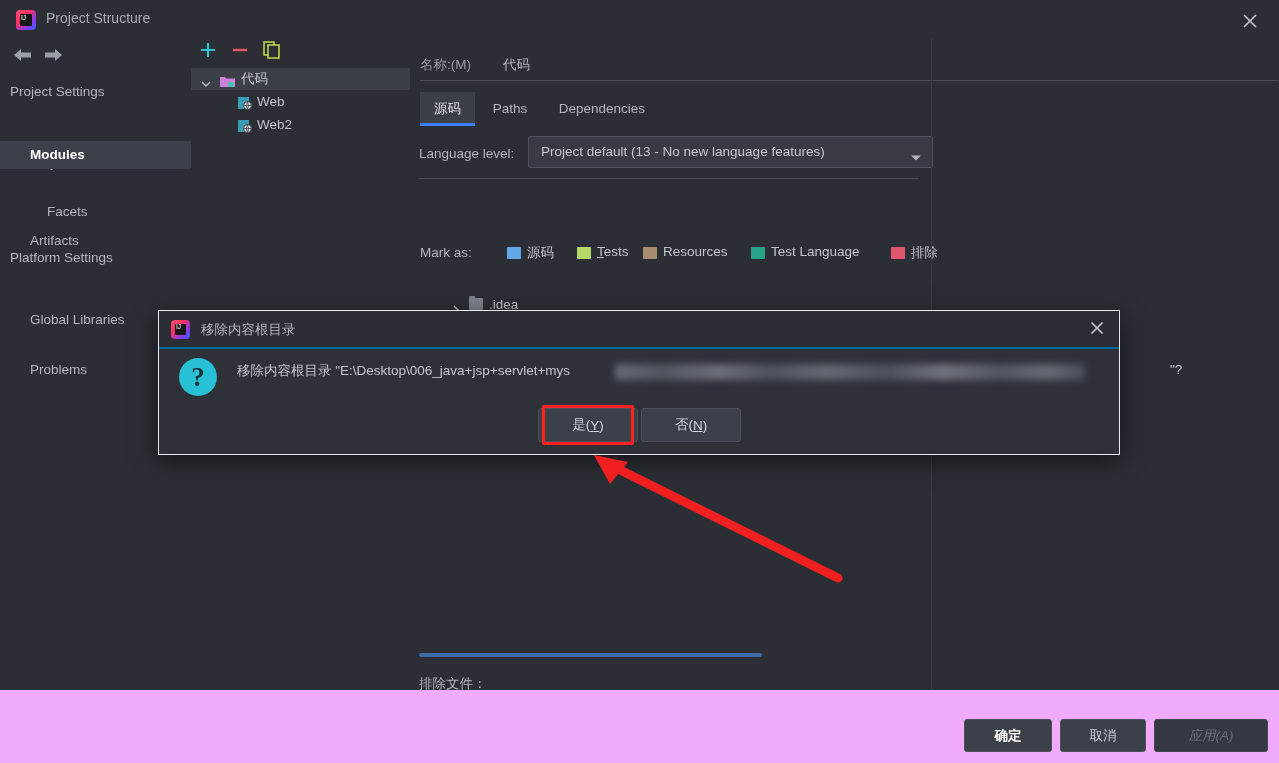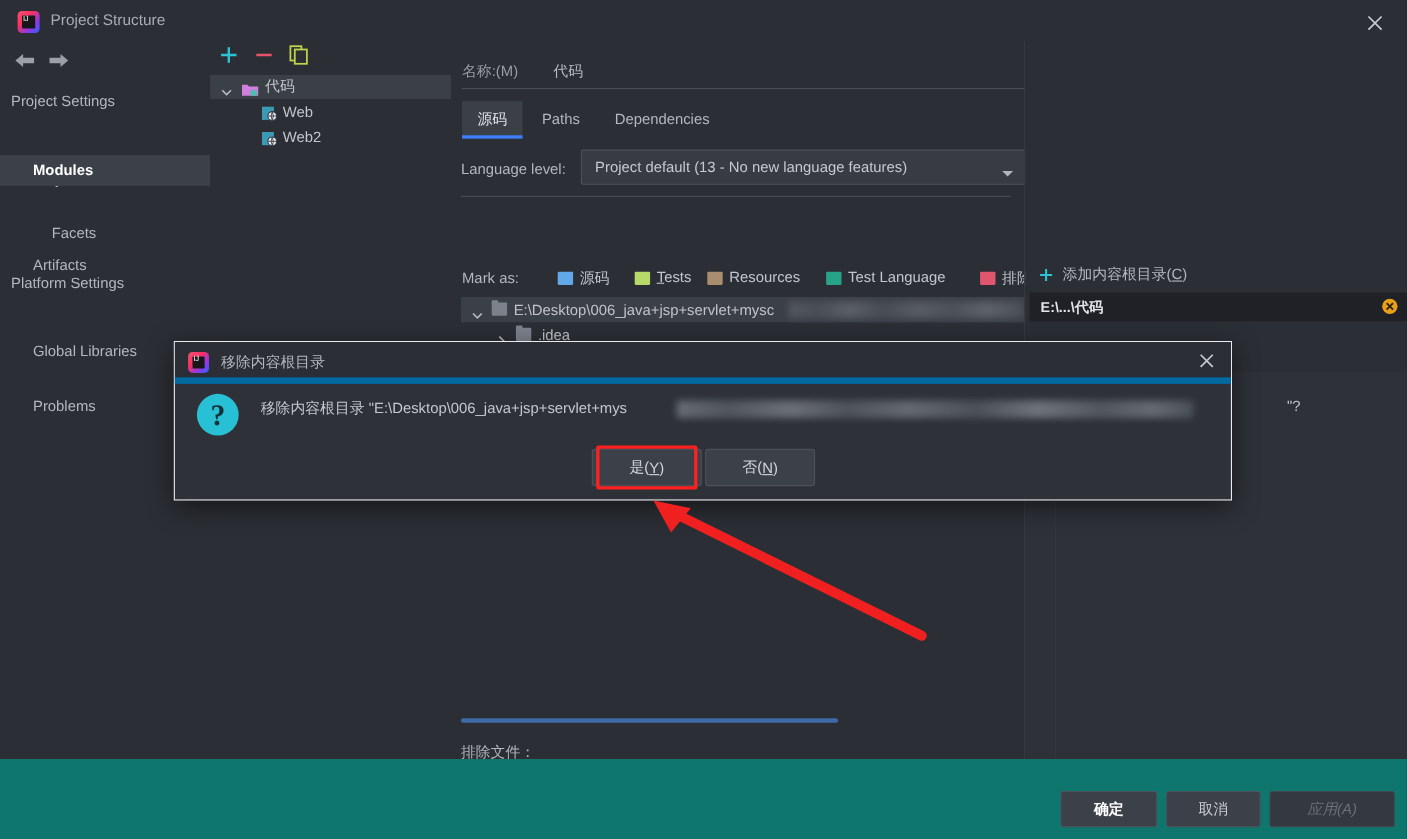--- a/index.html
+++ b/index.html
@@ -227,40 +227,40 @@
     background: #2e3138;
   }
   .right-lower::after {
     content: ""; position: absolute; left: 27px; top: 0; width: 1px; height: 352px;
     background: #33363d;
   }
 
   
   .footer {
     position: absolute; left: 0; top: 690px; width: 1279px; height: 73px;
-    background: #0f766e;
+    background: #f0abfc;
   }
   .fbtn {
     position: absolute; top: 29px; height: 33px;
     background: #3c4049; border: 1px solid #4c505a; border-radius: 3px;
     font-size: 13.5px; color: #c9ccd1; cursor: pointer;
     display: flex; align-items: center; justify-content: center;
   }
   .fbtn.primary { color: #ffffff; font-weight: bold; }
   .fbtn.disabled { color: #6c7077; background: #343841; border-color: #42464f; }
 
   
   .modal {
     position: absolute; left: 158px; top: 310px; width: 962px; height: 145px;
     background: #2e3138; border: 1px solid #e8eaee;
     box-shadow: 0 6px 22px rgba(0,0,0,.55);
   }
   .modal-title {
     position: absolute; left: 0; top: 0; width: 100%; height: 38px;
-    background: #2b2e34; border-bottom: 6px solid #0369a1;
+    background: #2b2e34; border-bottom: 2px solid #0369a1;
   }
   .modal-title .mi {
     position: absolute; left: 12px; top: 9px; width: 19px; height: 19px;
     border-radius: 4px;
     background: linear-gradient(135deg,#f0527a 0%,#fe315d 35%,#8b3ae8 70%,#2f62ff 100%);
   }
   .modal-title .mi::after {
     content: ""; position: absolute; left: 4px; top: 4px;
     width: 11px; height: 11px; background: #17171a; border-radius: 1px;
   }
@@ -446,30 +446,20 @@
     <div class="mark-chip" style="left:340px;">
       <span class="sw" style="background:#27a38a;"></span>
       <span class="txt">Test Language</span>
     </div>
     <div class="mark-chip" style="left:480px;">
       <span class="sw" style="background:#e0566e;"></span>
       <span class="txt">排除</span>
     </div>
 
     <div class="src-tree">
-      <div class="src-row hl" style="top:0;">
-        <span style="position:absolute;left:10px;top:6px;">
-          <svg width="10" height="10" viewBox="0 0 10 10">
-              <path d="M1 3 L5 7 L9 3" stroke="#b9bcc2" stroke-width="1.4" fill="none"></path>
-            </svg>
-        </span>
-        <span class="sfolder" style="left:28px;"></span>
-        <span class="tree-label" style="left:48px;">E:\Desktop\006_java+jsp+servlet+mysc</span>
-        <span class="blurpath" style="left:298px;top:4px;width:214px;"></span>
-      </div>
       <div class="src-row" style="top:23px;">
         <span style="position:absolute;left:32px;top:6px;">
           <svg width="10" height="10" viewBox="0 0 10 10">
               <path d="M3 1 L7 5 L3 9" stroke="#b9bcc2" stroke-width="1.4" fill="none"></path>
             </svg>
         </span>
         <span class="sfolder" style="left:50px;"></span>
         <span class="tree-label" style="left:70px;">.idea</span>
       </div>
       <div class="src-row" style="top:46px;">
@@ -491,40 +481,20 @@
 
     <div class="divline"></div>
     <div class="excl-label">排除文件：</div>
     <div class="excl-field-line"></div>
     <div class="hint">
       <span>Use </span><b>;</b><span> to separate name patterns, </span><b>*</b><span> for any number of symbols,</span><br><b>?</b><span> for one.</span>
     </div>
   </div>
 
   <div class="vdivider"></div>
-  <div class="right-panel">
-    <div class="add-root">
-      <span class="pl">
-        <svg width="14" height="14" viewBox="0 0 14 14">
-            <path d="M7 1.5 L7 12.5 M1.5 7 L12.5 7" stroke="#2cc4d4" stroke-width="1.9"></path>
-          </svg>
-      </span>
-      <span class="al">添加内容根目录(<u>C</u>)</span>
-    </div>
-    <div class="root-entry">
-      <span class="p">E:\...\代码</span>
-      <span class="x">
-        <svg width="15" height="15" viewBox="0 0 15 15">
-          <circle cx="7.5" cy="7.5" r="7" fill="#e8a117"></circle>
-          <path d="M4.6 4.6 L10.4 10.4 M10.4 4.6 L4.6 10.4" stroke="#2b2118" stroke-width="1.7"></path>
-        </svg>
-      </span>
-    </div>
-    <div class="right-lower"></div>
-  </div>
 
   <div class="footer">
     <div class="fbtn primary" style="left:964px;width:88px;">确定</div>
     <div class="fbtn" style="left:1060px;width:86px;">取消</div>
     <div class="fbtn disabled" style="left:1154px;width:114px;font-style:italic;">应用(A)</div>
   </div>
 
   <div class="modal">
     <div class="modal-title">
       <div class="mi">

